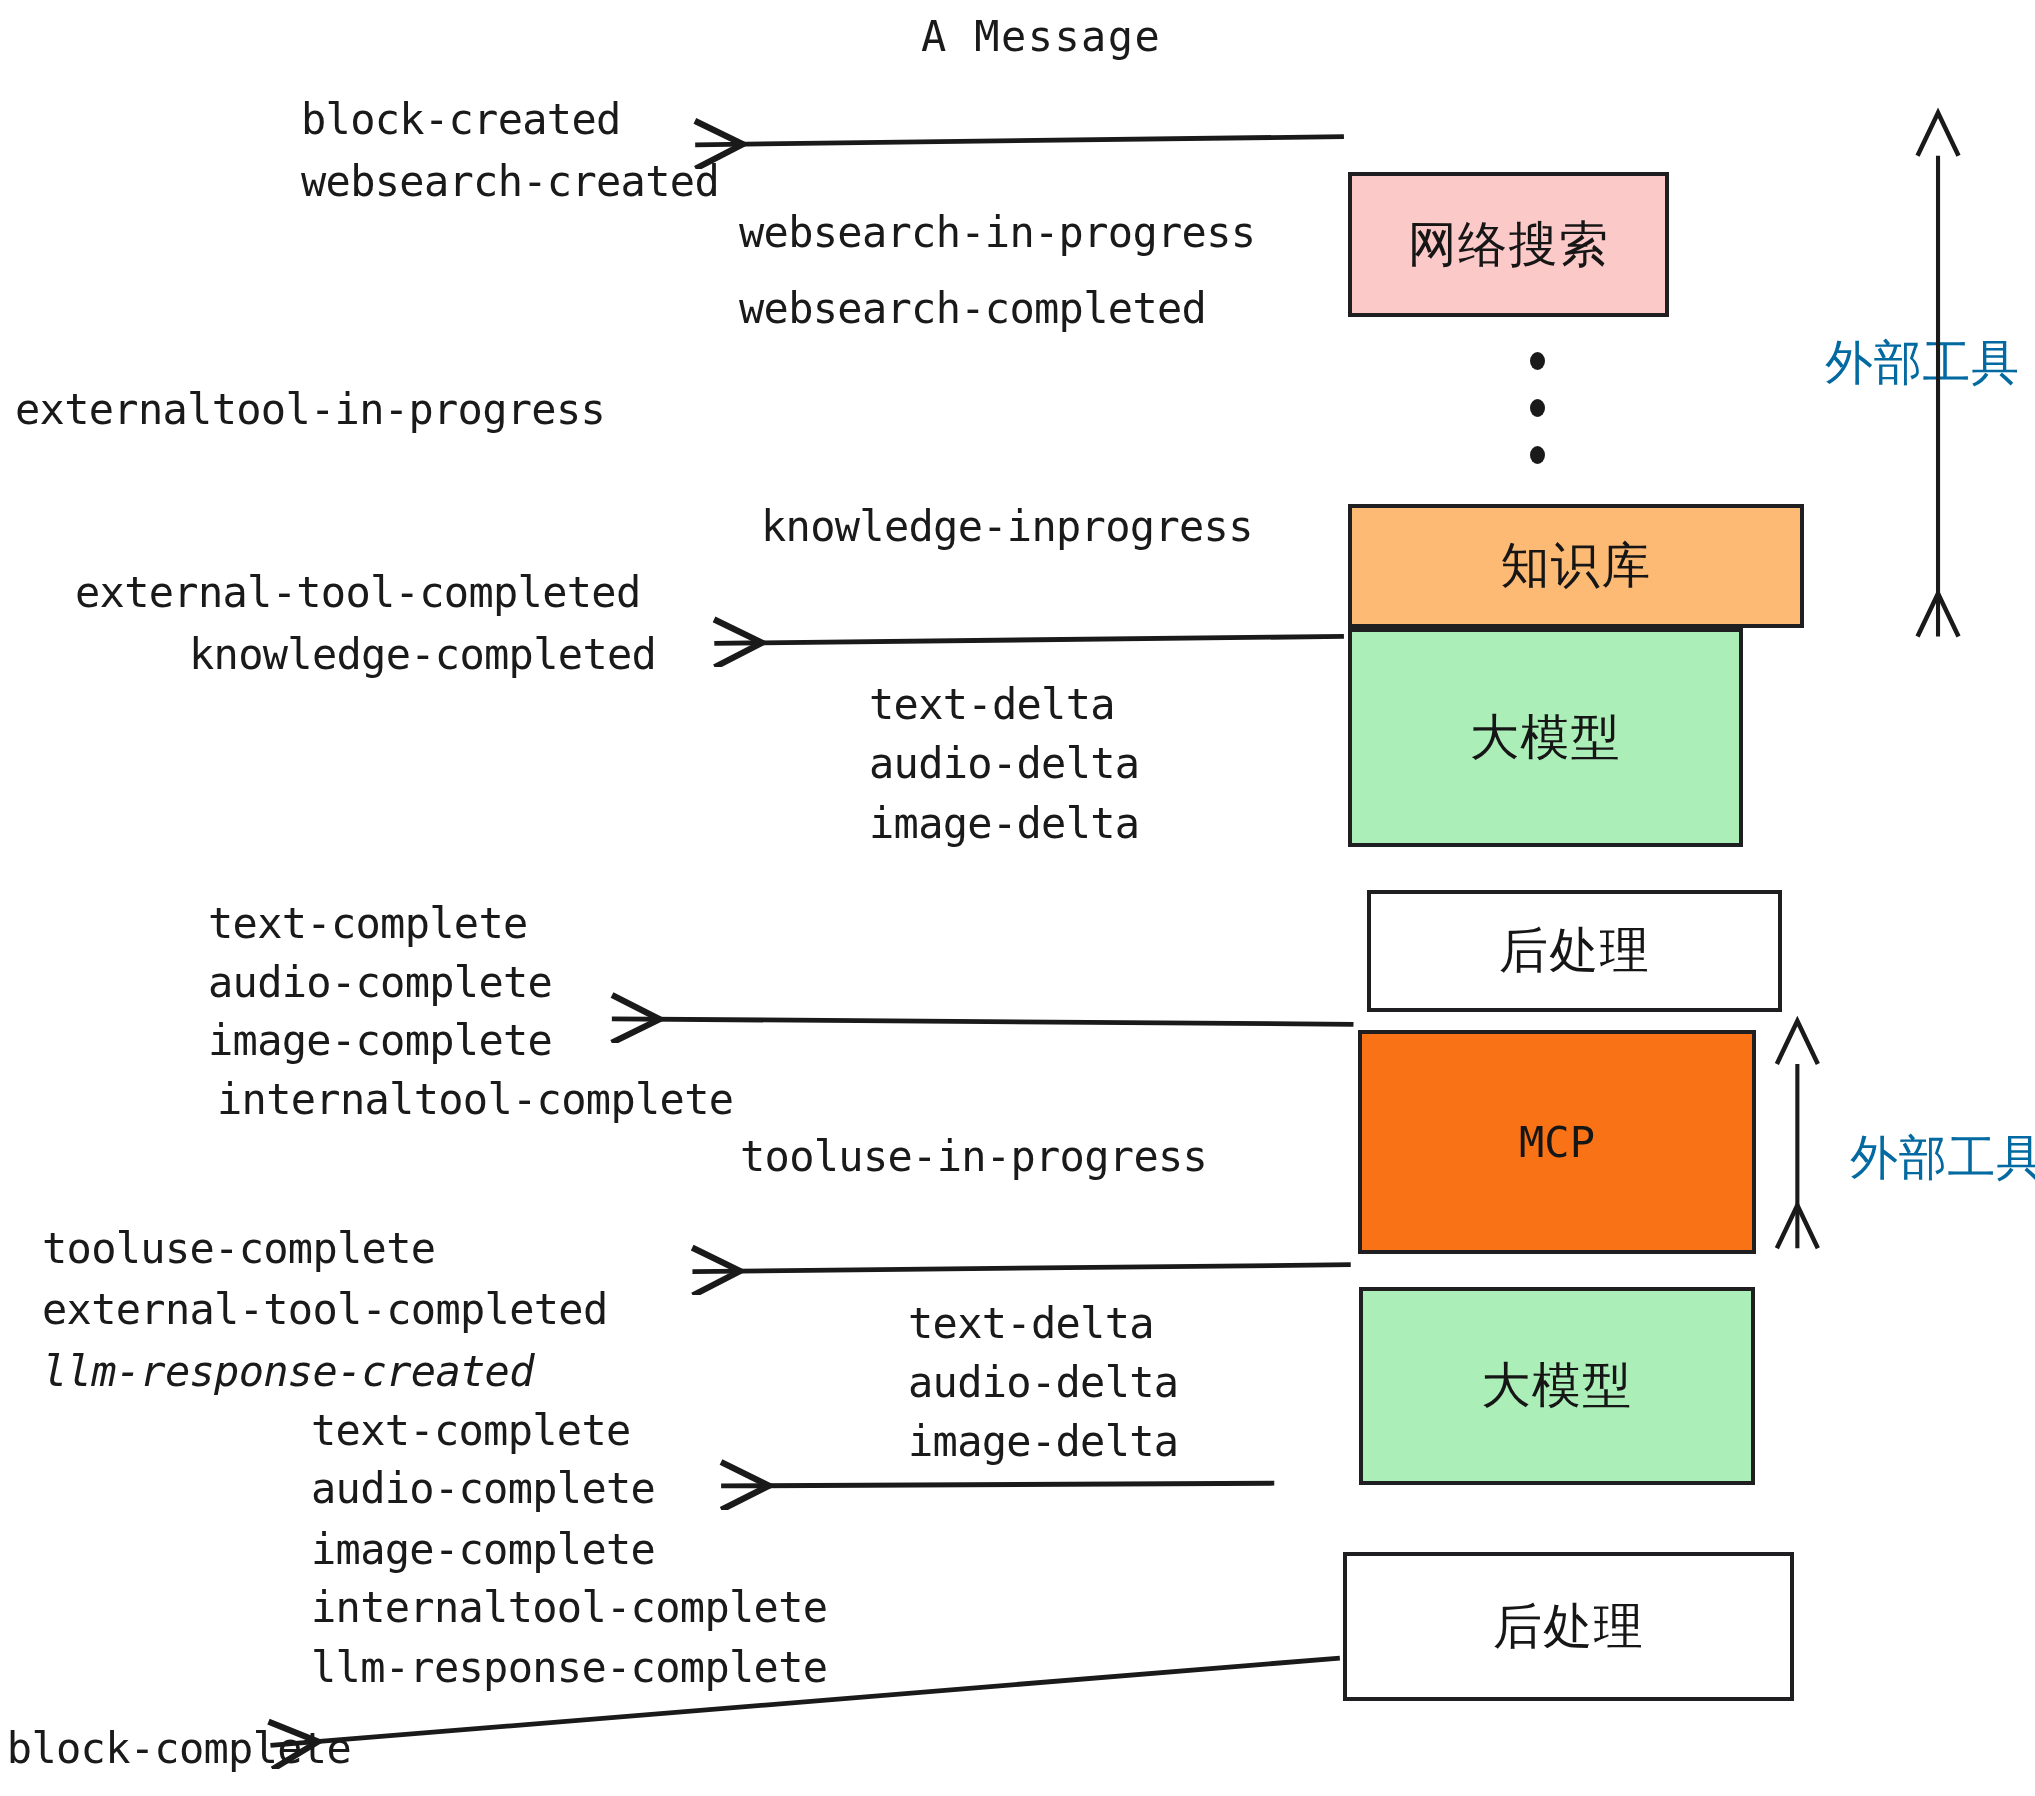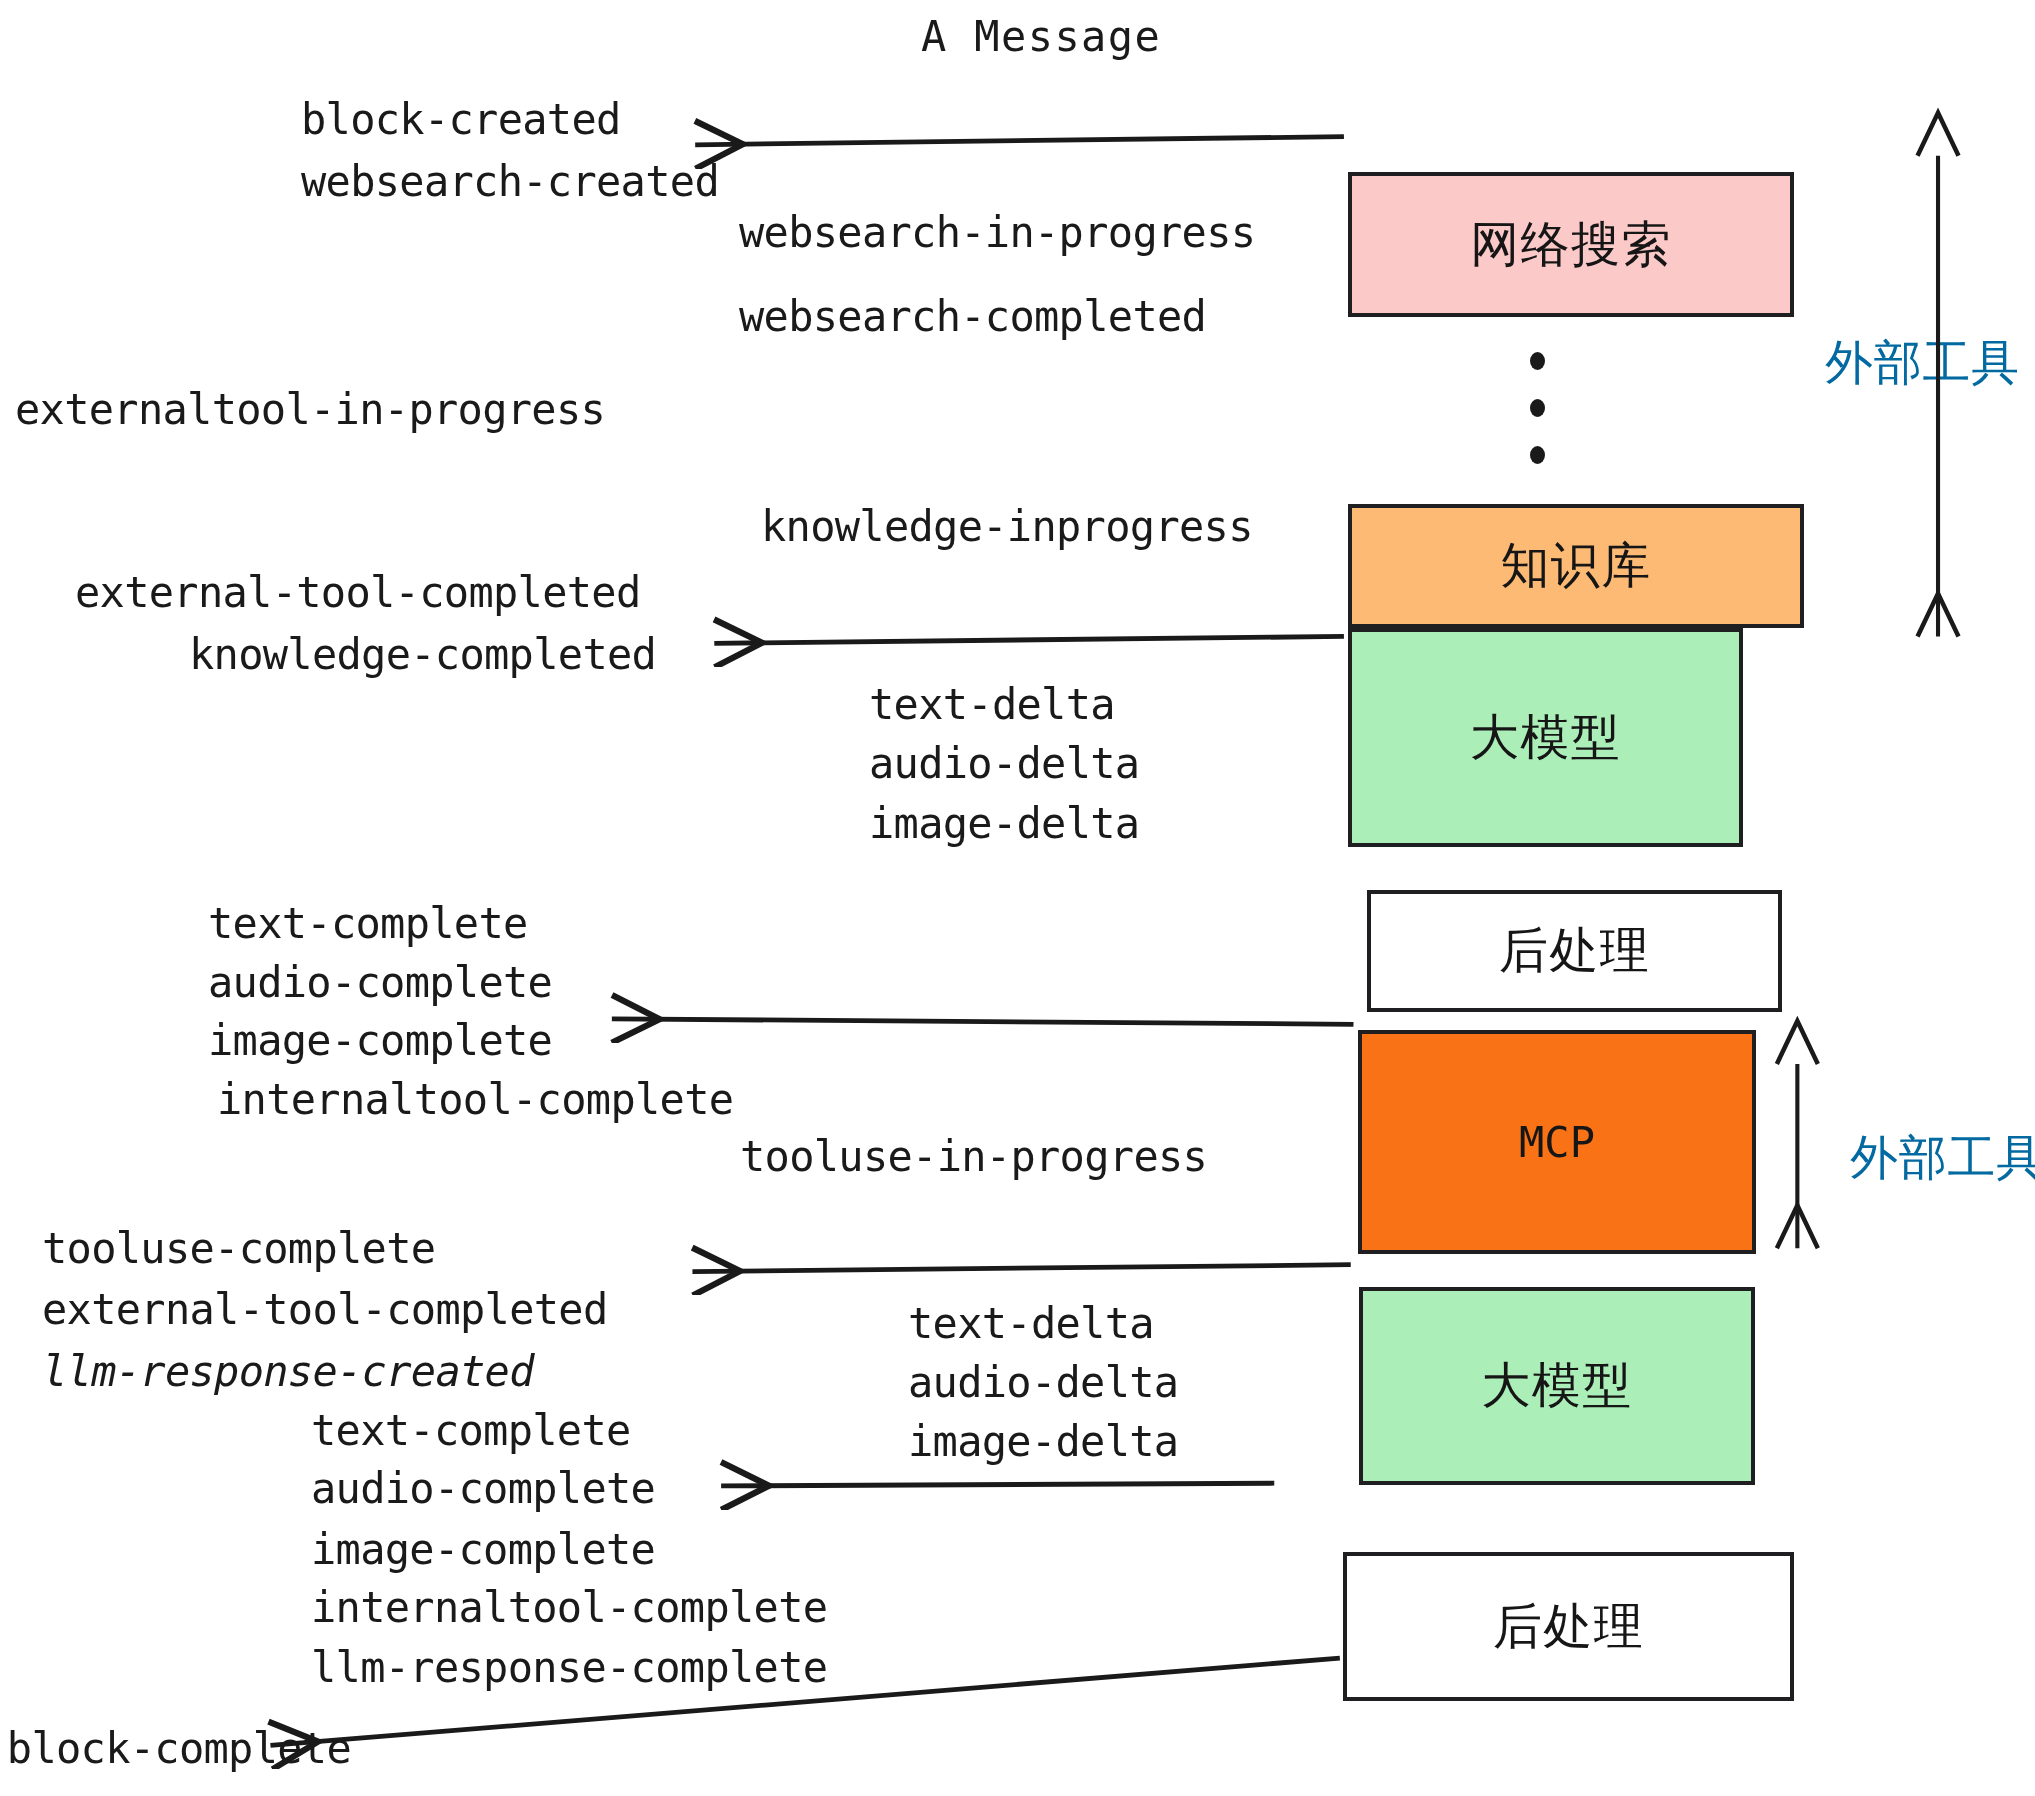--- a/index.html
+++ b/index.html
@@ -81,34 +81,34 @@
   }
 </style>
 </head>
 <body>
 
 <div id="canvas">
 
   <div class="title" style="left:921px; top:12.3px;">A Message</div>
 
   <div id="boxes-layer">
-      <div class="box" style="left: 1348px; top: 172px; width: 446px; height: 145px; background: rgb(251, 201, 199);">网络搜索</div>
+      <div class="box" style="left: 1348px; top: 172px; width: 321px; height: 145px; background: rgb(251, 201, 199);">网络搜索</div>
       <div class="box" style="left: 1348px; top: 504px; width: 456px; height: 124px; background: #fdba74;">知识库</div>
       <div class="box" style="left: 1348px; top: 628px; width: 395px; height: 219px; background: rgb(171, 238, 184);">大模型</div>
       <div class="box" style="left: 1367px; top: 890px; width: 415px; height: 122px; background: rgb(255, 255, 255);">后处理</div>
       <div class="box mono" style="left: 1358px; top: 1030px; width: 398px; height: 224px; background: #f97316;">MCP</div>
       <div class="box" style="left: 1359px; top: 1287px; width: 396px; height: 198px; background: rgb(171, 238, 184);">大模型</div>
       <div class="box" style="left: 1343px; top: 1552px; width: 451px; height: 149px; background: rgb(255, 255, 255);">后处理</div>
     </div>
 
   <div id="events-layer">
       <div class="evt" style="left: 301px; top: 99px;">block-created</div>
       <div class="evt" style="left: 301px; top: 161px;">websearch-created</div>
       <div class="evt" style="left: 739px; top: 212px;">websearch-in-progress</div>
-      <div class="evt" style="left: 739px; top: 288px; margin-top: 8px;">websearch-completed</div>
+      <div class="evt" style="left: 739px; top: 288px;">websearch-completed</div>
       <div class="evt" style="left: 15px; top: 389px;">externaltool-in-progress</div>
       <div class="evt" style="left: 761px; top: 506px;">knowledge-inprogress</div>
       <div class="evt" style="left: 75px; top: 572px;">external-tool-completed</div>
       <div class="evt" style="left: 189px; top: 634px;">knowledge-completed</div>
       <div class="evt" style="left: 869px; top: 684px;">text-delta</div>
       <div class="evt" style="left: 869px; top: 743px;">audio-delta</div>
       <div class="evt" style="left: 869px; top: 803px;">image-delta</div>
       <div class="evt" style="left: 208px; top: 903px;">text-complete</div>
       <div class="evt" style="left: 208px; top: 962px;">audio-complete</div>
       <div class="evt" style="left: 208px; top: 1020px;">image-complete</div>

